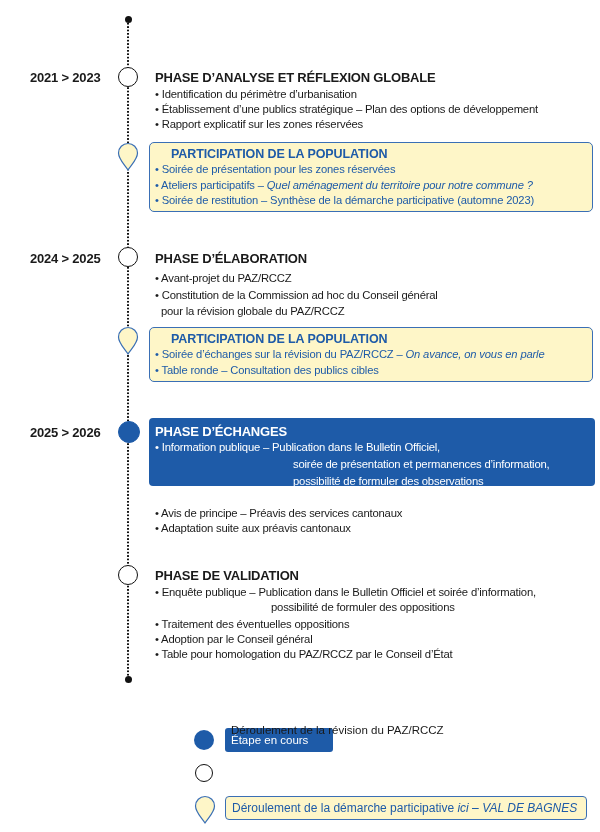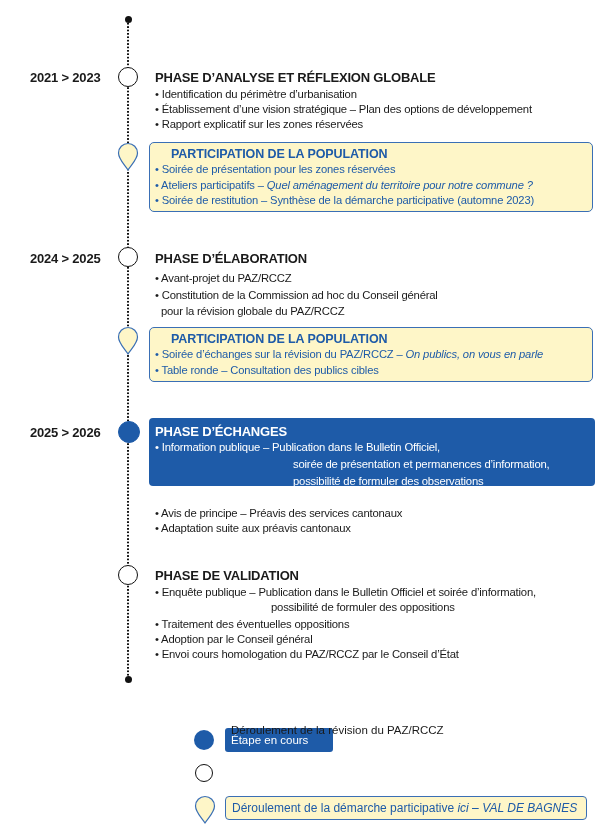--- a/index.html
+++ b/index.html
@@ -40,21 +40,21 @@
 
 <div class="line" style="top:22px; height:656px;"></div>
 <div class="enddot" style="top:16px;"></div>
 <div class="enddot" style="top:676px;"></div>
 
 <div class="year" style="top:70px;">2021 &gt; 2023</div>
 <div class="node" style="top:67px;"></div>
 <div class="phase-title" style="top:70px;">PHASE D’ANALYSE ET RÉFLEXION GLOBALE</div>
 <div class="bullets" style="top:87px;">
   <div>• Identification du périmètre d’urbanisation</div>
-  <div>• Établissement d’une vision stratégique – Plan des options de développement</div>
+  <div>• Établissement d’une publics stratégique – Plan des options de développement</div>
   <div>• Rapport explicatif sur les zones réservées</div>
 </div>
 
 <svg class="pin" style="left:117px; top:142px;" width="22" height="30" viewBox="0 0 22 30">
   <path d="M11 28 C 7 22, 1.5 17, 1.5 11 A 9.5 9.5 0 0 1 20.5 11 C 20.5 17, 15 22, 11 28 Z" fill="#fef6c8" stroke="#3a6fb5" stroke-width="1.2"></path>
 </svg>
 <div class="yellowbox" style="top:142px; height:70px;">
   <div class="t">PARTICIPATION DE LA POPULATION</div>
   <div class="b"><span>• Soirée de présentation pour les zones réservées</span></div>
   <div class="b"><span>• Ateliers participatifs – </span><i>Quel aménagement du territoire pour notre commune ?</i></div>
@@ -68,21 +68,21 @@
   <div>• Avant-projet du PAZ/RCCZ</div>
   <div>• Constitution de la Commission ad hoc du Conseil général</div>
   <div style="white-space:pre;">  pour la révision globale du PAZ/RCCZ</div>
 </div>
 
 <svg class="pin" style="left:117px; top:326px;" width="22" height="30" viewBox="0 0 22 30">
   <path d="M11 28 C 7 22, 1.5 17, 1.5 11 A 9.5 9.5 0 0 1 20.5 11 C 20.5 17, 15 22, 11 28 Z" fill="#fef6c8" stroke="#3a6fb5" stroke-width="1.2"></path>
 </svg>
 <div class="yellowbox" style="top:327px; height:55px;">
   <div class="t">PARTICIPATION DE LA POPULATION</div>
-  <div class="b"><span>• Soirée d’échanges sur la révision du PAZ/RCCZ – </span><i>On publics, on vous en parle</i></div>
+  <div class="b"><span>• Soirée d’échanges sur la révision du PAZ/RCCZ – </span><i>On avance, on vous en parle</i></div>
   <div class="b"><span>• Table ronde – Consultation des publics cibles</span></div>
 </div>
 
 <div class="year" style="top:425px;">2025 &gt; 2026</div>
 <div class="node current" style="top:421px;"></div>
 <div class="bluebox">
   <div class="t">PHASE D’ÉCHANGES</div>
   <div class="b">• Information publique –  Publication dans le Bulletin Officiel,</div>
   <div class="b" style="padding-left:138px;">soirée de présentation et permanences d’information,</div>
   <div class="b" style="padding-left:138px;">possibilité de formuler des observations</div>
@@ -92,21 +92,21 @@
   <div>• Adaptation suite aux préavis cantonaux</div>
 </div>
 
 <div class="node" style="top:565px;"></div>
 <div class="phase-title" style="top:568px;">PHASE DE VALIDATION</div>
 <div class="bullets" style="top:585px;">
   <div>• Enquête publique – Publication dans le Bulletin Officiel et soirée d’information,</div>
   <div style="padding-left:116px;">possibilité de formuler des oppositions</div>
   <div style="margin-top:2px;">• Traitement des éventuelles oppositions</div>
   <div>• Adoption par le Conseil général</div>
-  <div>• Envoi cours homologation du PAZ/RCCZ  par le Conseil d’État</div>
+  <div>• Table pour homologation du PAZ/RCCZ  par le Conseil d’État</div>
 </div>
 
 <div class="abs" style="left:194px; top:730px; width:20px; height:20px; border-radius:50%; background:#1e5ba8;"></div>
 <div class="legend-badge-blue">Étape en cours</div>
 
 <div class="abs" style="left:195px; top:764px; width:18px; height:18px; border-radius:50%; border:1.3px solid #111; box-sizing:border-box;"></div>
 <div class="legend-text">Déroulement de la révision du PAZ/RCCZ</div>
 
 <svg class="pin" style="left:194px; top:795px;" width="22" height="30" viewBox="0 0 22 30">
   <path d="M11 28 C 7 22, 1.5 17, 1.5 11 A 9.5 9.5 0 0 1 20.5 11 C 20.5 17, 15 22, 11 28 Z" fill="#fef6c8" stroke="#3a6fb5" stroke-width="1.2"></path>

